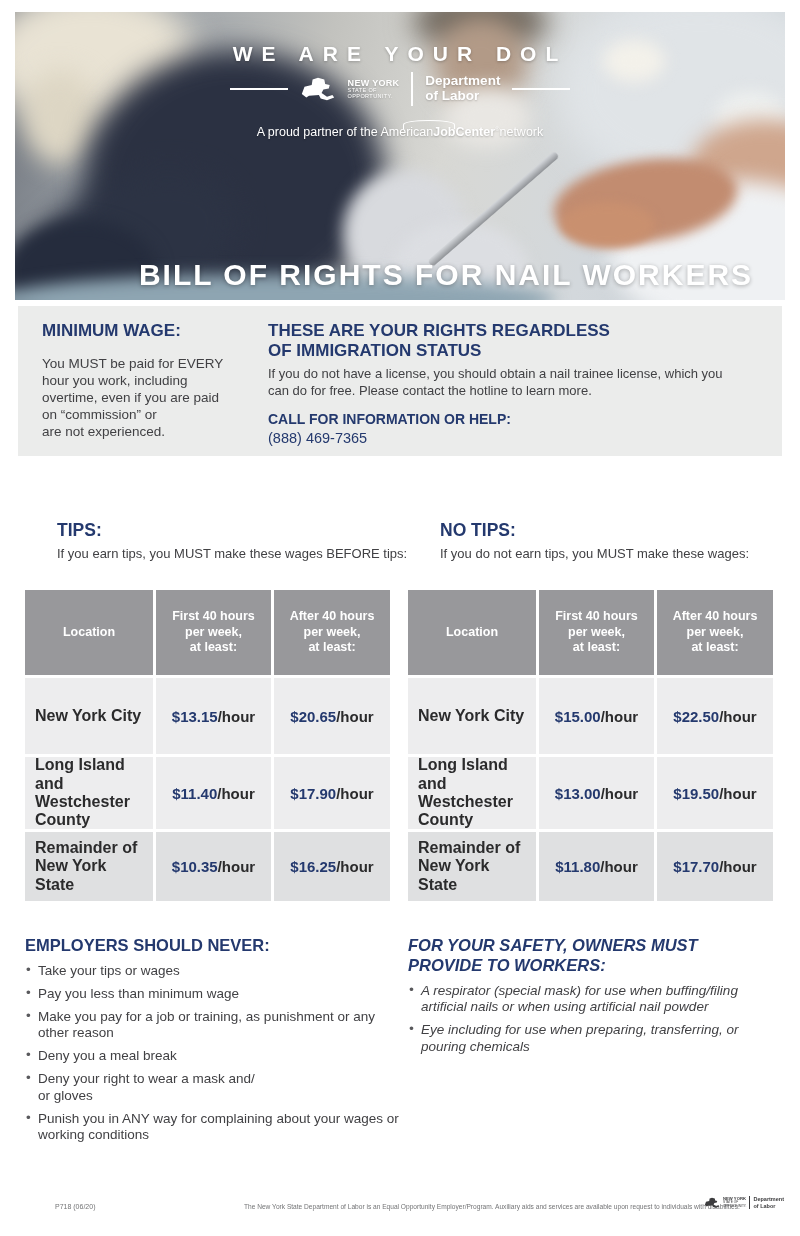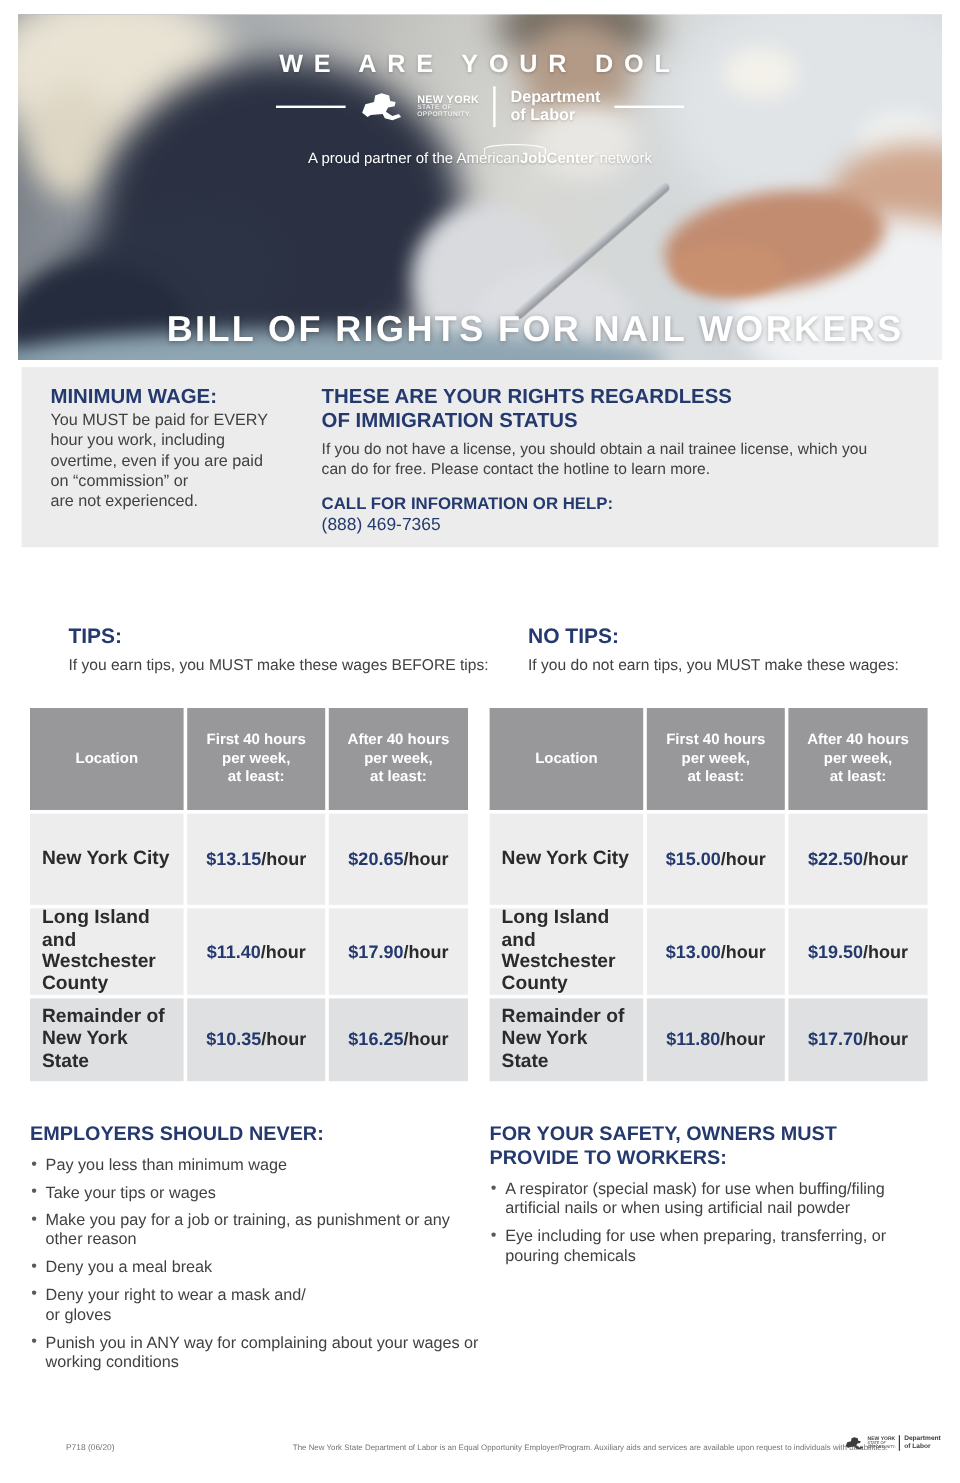--- a/index.html
+++ b/index.html
@@ -82,21 +82,21 @@
     font-size:30px;font-weight:bold;letter-spacing:2px;
     text-shadow:0 1px 4px rgba(0,0,0,.3);
     margin-left:46px;
   }
 
   
   .band{position:absolute;left:18px;top:306px;width:764px;height:150px;background:var(--band);}
   .band .mw{position:absolute;left:24px;top:15px;width:228px;}
   .band .rights{position:absolute;left:250px;top:15px;width:505px;}
   .h17{color:var(--navy);font-weight:bold;font-size:17px;line-height:1.15;}
-  .band .mw .body{margin-top:0;font-size:13.5px;line-height:1.27;color:var(--body);}
+  .band .mw .body{margin-top:14px;font-size:13.5px;line-height:1.27;color:var(--body);}
   .band .rights .body{margin-top:6px;font-size:13px;line-height:1.3;color:var(--body);}
   .call-h{margin-top:11px;font-size:14px;font-weight:bold;color:var(--navy);}
   .phone{margin-top:3px;font-size:14.5px;font-weight:normal;color:var(--navy);}
 
   
   .tips-head{position:absolute;top:520px;margin-left:32px;}
   .tips-head.left{left:25px;width:372px;}
   .tips-head.right{left:408px;width:370px;}
   .tips-head .h{color:var(--navy);font-weight:bold;font-size:17.5px;}
   .tips-head .sub{margin-top:5px;font-size:13px;color:var(--body);}
@@ -121,21 +121,21 @@
     display:flex;align-items:center;justify-content:center;
     font-weight:bold;font-size:15px;background:var(--row);
   }
   .r3{background:var(--row-dark);}
   .amt{color:var(--navy);}
   .unit{color:#2b2b2c;}
 
   
   .bottom-sec{position:absolute;top:936px;}
   .bottom-sec.left{left:25px;width:376px;}
-  .bottom-sec.right{left:408px;width:372px;}
+  .bottom-sec.right{left:408px;width:372px;font-style:italic;}
   .sec-h{color:var(--navy);font-weight:bold;font-size:16.5px;line-height:1.2;}
   .bullets{list-style:none;margin-top:7px;}
   .bullets li{
     position:relative;padding-left:13px;margin-bottom:6.5px;
     font-size:13.5px;line-height:1.22;color:var(--body);white-space:pre-line;
   }
   .bullets li::before{content:"•";position:absolute;left:1px;top:-1px;color:#59595c;}
 
   
   .pub{position:absolute;left:55px;top:1203px;font-size:7px;color:#737476;}
@@ -304,22 +304,22 @@
       </div>
     <div class="val r3">
         <span class="amt">$17.70</span>
         <span class="unit">/hour</span>
       </div>
   </div>
 
   <section class="bottom-sec left">
     <div class="sec-h">EMPLOYERS SHOULD NEVER:</div>
     <ul class="bullets">
+      <li>Take your tips or wages</li>
       <li>Pay you less than minimum wage</li>
-      <li>Take your tips or wages</li>
       <li>Make you pay for a job or training, as punishment or any other reason</li>
       <li>Deny you a meal break</li>
       <li>Deny your right to wear a mask and/
 or gloves</li>
       <li>Punish you in ANY way for complaining about your wages or working conditions</li>
     </ul>
   </section>
 
   <section class="bottom-sec right">
     <div class="sec-h pre">FOR YOUR SAFETY, OWNERS MUST

